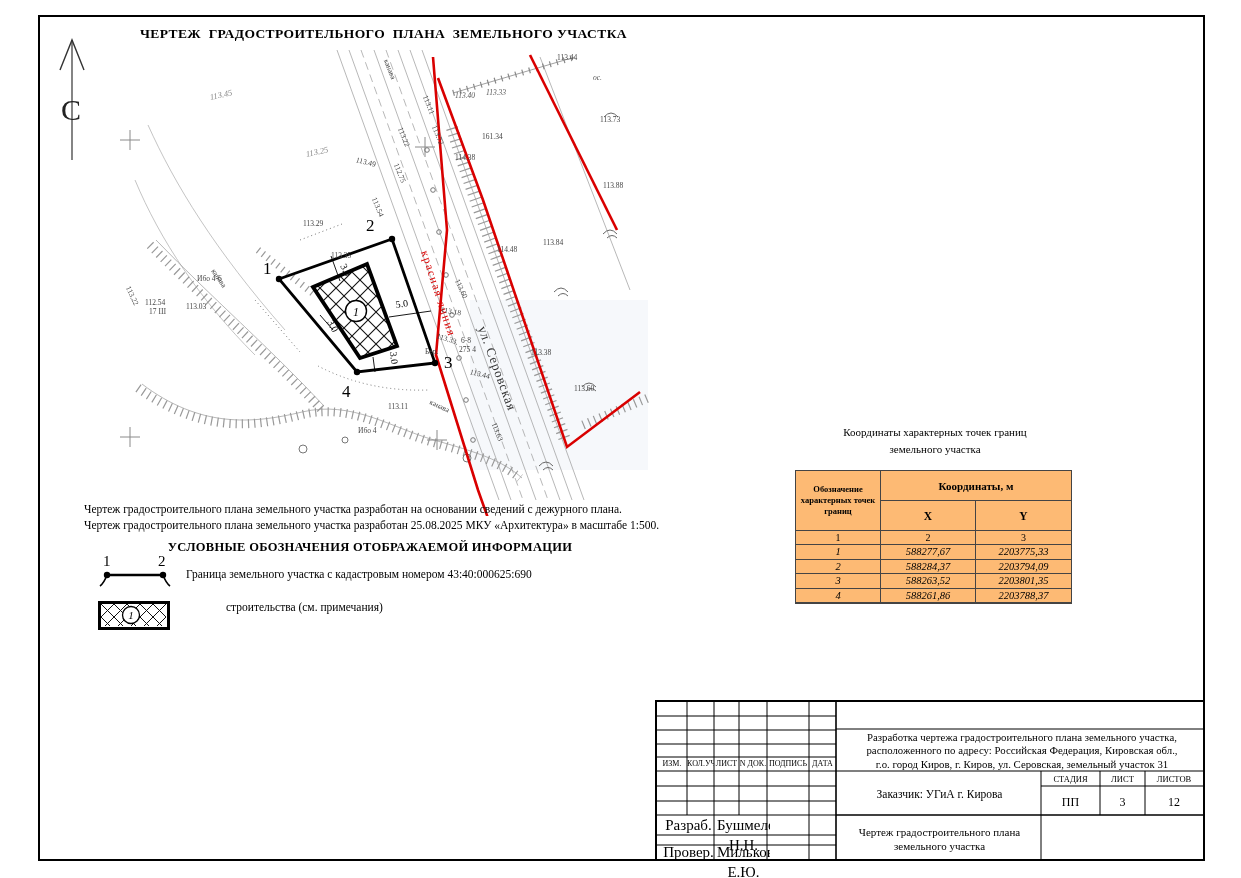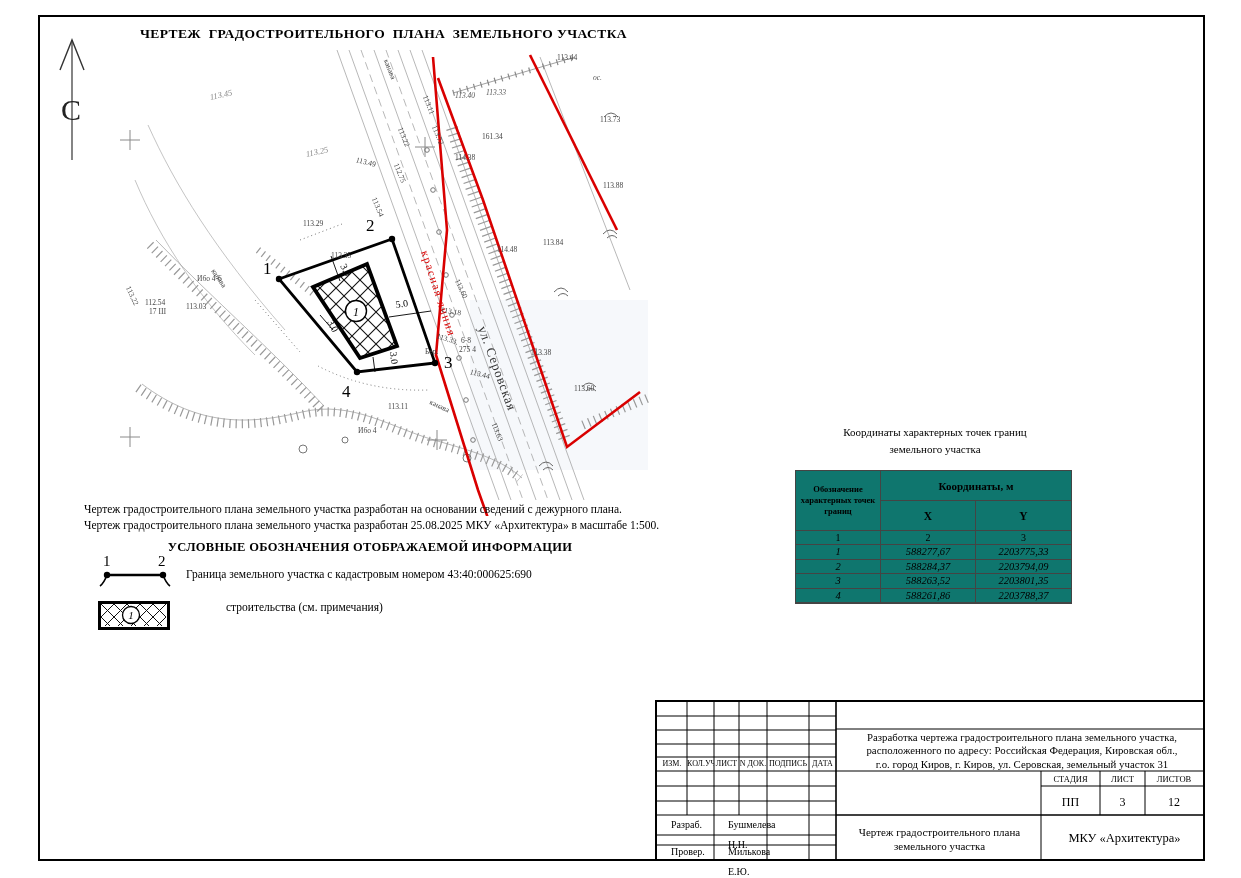--- a/index.html
+++ b/index.html
@@ -16,41 +16,41 @@
   
   #notes{left:84px;top:501px;width:600px;font-size:11.5px;line-height:16px;}
   #legend-heading{left:100px;top:540px;width:540px;text-align:center;font-size:12.5px;font-weight:600;letter-spacing:.3px;}
   #legend-sym1{left:96px;top:553px;}
   #legend-text1{left:186px;top:568px;width:460px;font-size:11.5px;}
   #legend-sym2{left:98px;top:601px;width:72px;height:29px;border:3.5px solid #000;box-sizing:border-box;}
   #legend-text2{left:186px;top:600px;width:556px;font-size:11.5px;line-height:15.5px;text-align:justify;}
   #legend-text2 .l2{text-align:left;margin-left:40px;}
   
   #coords-title{left:810px;top:424px;width:250px;text-align:center;font-size:11px;line-height:17px;}
-  #coords-table{left:795px;top:470px;border:1.5px solid #444;display:grid;grid-template-columns:85px 95px 95px;background:#0f766e;}
+  #coords-table{left:795px;top:470px;border:1.5px solid #444;display:grid;grid-template-columns:85px 95px 95px;background:#fdba74;}
   #coords-table .c{border-right:1px solid #444;border-bottom:1px solid #444;display:flex;align-items:center;justify-content:center;text-align:center;font-size:10.5px;}
   #coords-table .c.last{border-right:none;}
   #coords-table .hd{font-weight:bold;}
   #coords-table .obozn{grid-row:1/3;font-size:8.5px;font-weight:bold;line-height:11px;padding:2px;}
   #coords-table .coordhdr{grid-column:2/4;height:29px;font-size:11px;border-right:none;}
   #coords-table .xy{height:29px;font-size:11.5px;}
   #coords-table .num{height:13px;font-size:10px;}
   #coords-table .d{height:13.5px;font-style:italic;}
   
   #title-block{left:655px;top:700px;width:550px;height:161px;border:2px solid #000;box-sizing:border-box;}
   #title-block .t{position:absolute;overflow:hidden;}
   .tb-colhdr{font-size:8px;line-height:14px;text-align:center;}
   #tb-docnum{left:180px;top:0;width:370px;height:28px;line-height:28px;text-align:center;font-size:13px;}
   #tb-desc{left:182px;top:29px;width:366px;text-align:center;font-size:10.8px;line-height:13.4px;}
   #tb-customer{left:180px;top:70px;width:205px;height:45px;line-height:45px;text-align:center;font-size:11.5px;}
   #tb-doctitle{left:180px;top:119px;width:205px;text-align:center;font-size:11px;line-height:14px;padding-top:4px;}
   #tb-org{left:385px;top:113px;width:165px;height:46px;line-height:46px;text-align:center;font-size:12.5px;}
   .tb-stagehdr{top:70px;height:15px;line-height:15px;text-align:center;font-size:8.5px;}
   .tb-stageval{top:85px;height:30px;line-height:30px;text-align:center;font-size:12px;}
-  .tb-role{font-size:10px;line-height:20px;padding-left:14px;}
+  .tb-role{font-size:15px;line-height:20px;padding-left:3px;text-align:center;}
 </style>
 </head>
 <body>
 
 <div id="page-frame" class="abs"></div>
 
 <div id="sheet-title" class="abs">ЧЕРТЕЖ  ГРАДОСТРОИТЕЛЬНОГО  ПЛАНА  ЗЕМЕЛЬНОГО УЧАСТКА</div>
 
 <svg class="abs" style="left:52px;top:32px" width="40" height="130">
   <line x1="20" y1="128" x2="20" y2="8" stroke="#333" stroke-width="1.2"></line>
@@ -307,26 +307,26 @@
   <div class="t tb-role" style="left:0;top:113px;width:57px">Разраб.</div>
   <div class="t tb-role" style="left:57px;top:113px;width:53px">Бушмелева Н.Н.</div>
   <div class="t tb-role" style="left:0;top:140px;width:57px">Провер.</div>
   <div class="t tb-role" style="left:57px;top:140px;width:53px">Милькова Е.Ю.</div>
 
   <div class="t" id="tb-desc">
     <div>Разработка чертежа градостроительного плана земельного участка,</div>
     <div>расположенного по адресу: Российская Федерация, Кировская обл.,</div>
     <div>г.о. город Киров, г. Киров, ул. Серовская, земельный участок 31</div>
   </div>
+  <div class="t" id="tb-customer">Заказчик: УГиА г. Кирова</div>
 
   <div class="t tb-stagehdr" style="left:384px;width:59px">СТАДИЯ</div>
   <div class="t tb-stagehdr" style="left:443px;width:45px">ЛИСТ</div>
   <div class="t tb-stagehdr" style="left:488px;width:58px">ЛИСТОВ</div>
   <div class="t tb-stageval" style="left:384px;width:59px">ПП</div>
   <div class="t tb-stageval" style="left:443px;width:45px">3</div>
   <div class="t tb-stageval" style="left:488px;width:58px">12</div>
 
   <div class="t" id="tb-doctitle">
     <div>Чертеж градостроительного плана</div>
     <div>земельного участка</div>
   </div>
-  <div class="t" id="tb-org">МКУ «Архитектура»</div>
 </div>
 
 </body></html>

